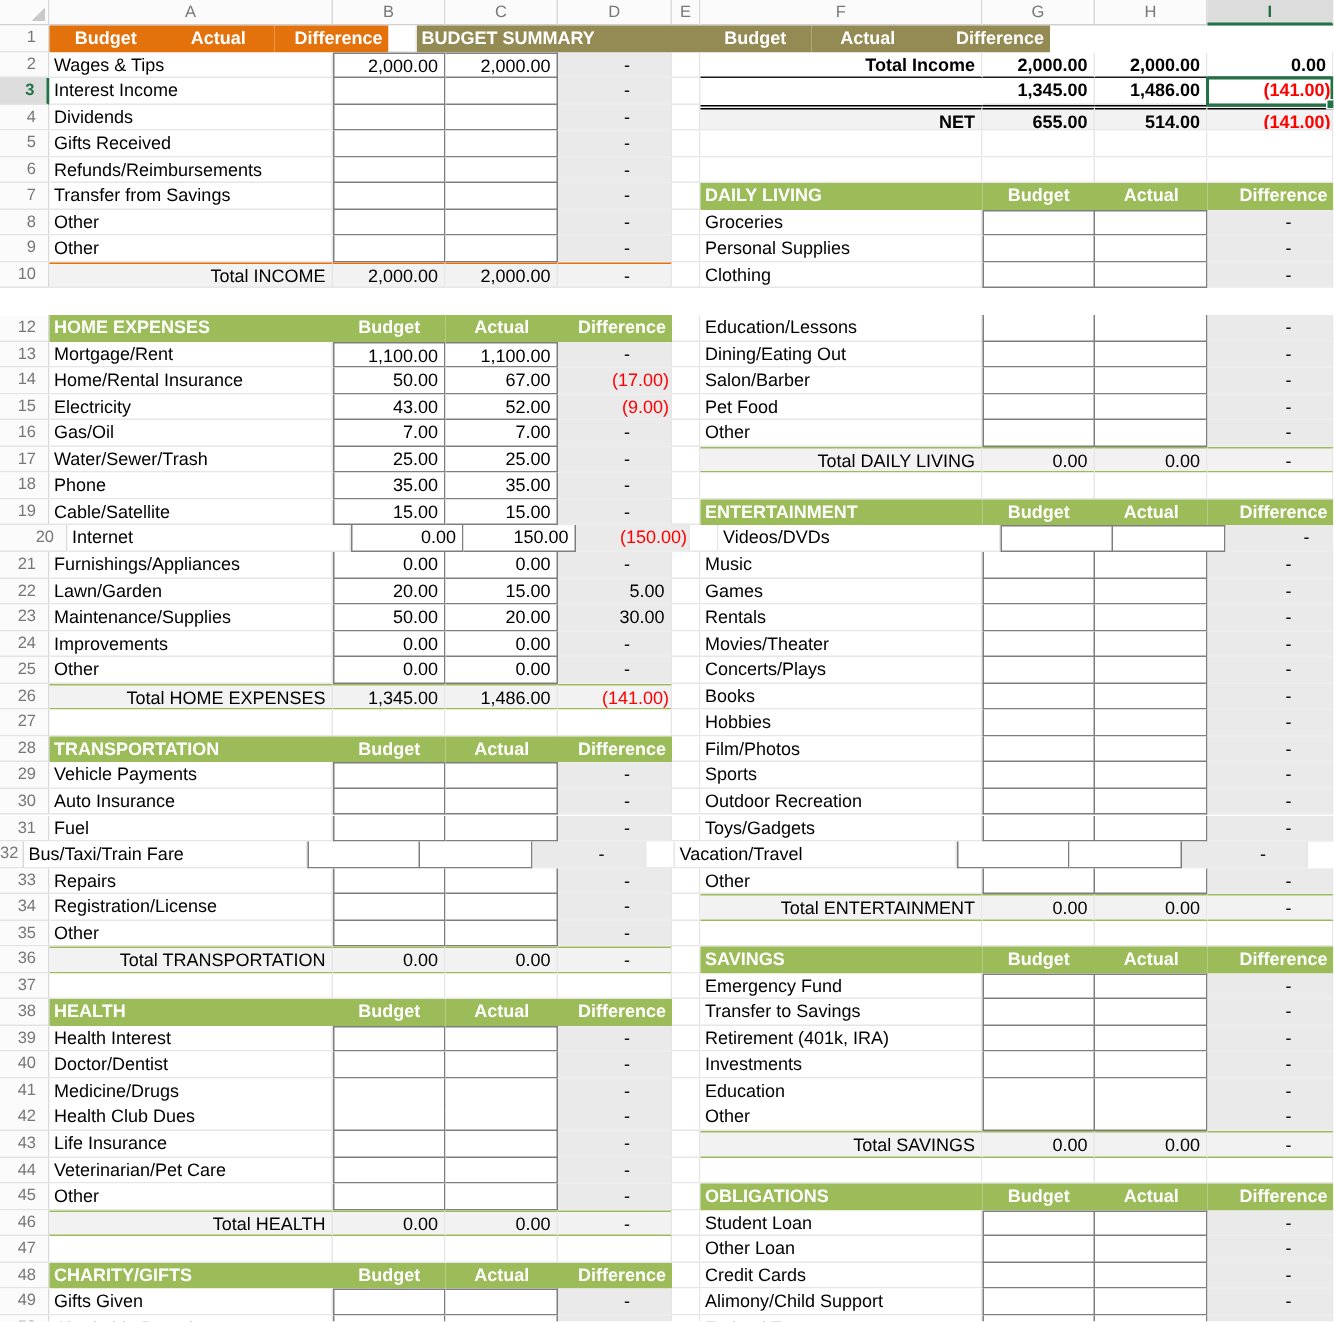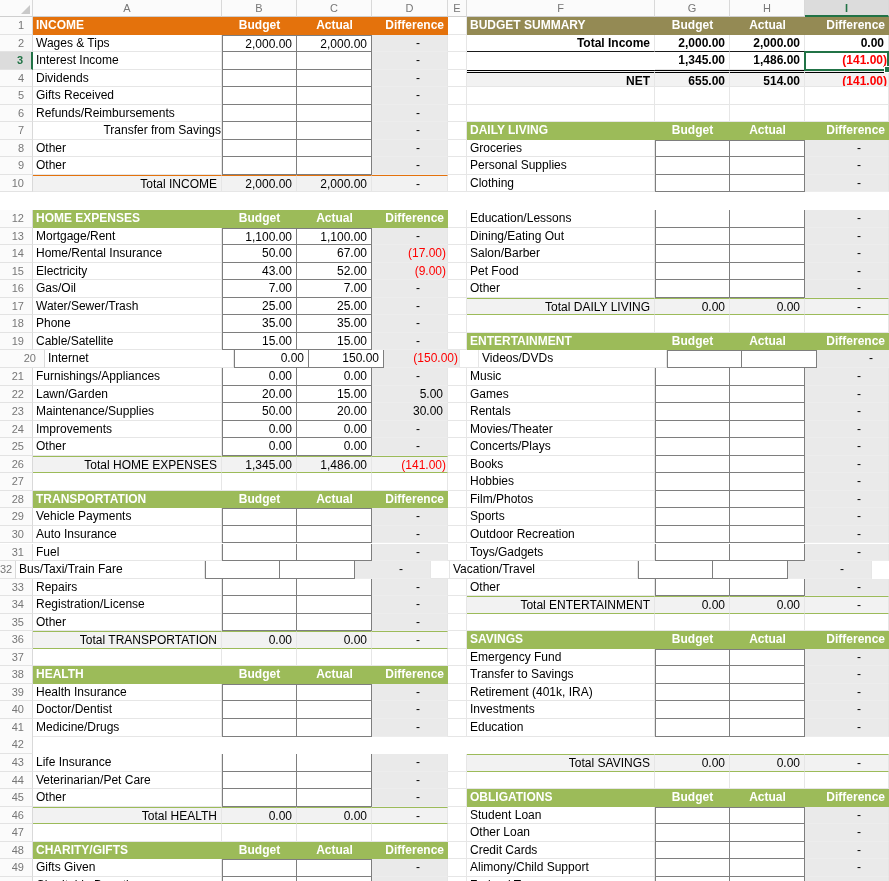--- a/index.html
+++ b/index.html
@@ -56,21 +56,20 @@
       <div class="ch" style="width: 76px;">D</div>
       <div class="ch" style="width: 19px;">E</div>
       <div class="ch" style="width: 188px;">F</div>
       <div class="ch" style="width: 75px;">G</div>
       <div class="ch" style="width: 75px;">H</div>
       <div class="ch selc" style="width: 84px;">I</div>
     </div>
   <div id="rows">
       <div class="row" style="top: 17px; height: 17.55px;">
         <div class="c gut" style="width: 33px;">1</div>
-        <div class="c hdr ttl" style="width: 189px; background: rgb(228, 114, 12);">INCOME</div>
         <div class="c hdr cen" style="width: 75px; background: rgb(228, 114, 12);">Budget</div>
         <div class="c hdr cen" style="width: 75px; background: rgb(228, 114, 12);">Actual</div>
         <div class="c hdr rgt" style="width: 76px; background: rgb(228, 114, 12);">Difference</div>
         <div class="c" style="width: 19px;"></div>
         <div class="c hdr ttl" style="width: 188px; background: rgb(148, 138, 84);">BUDGET SUMMARY</div>
         <div class="c hdr cen" style="width: 75px; background: rgb(148, 138, 84);">Budget</div>
         <div class="c hdr cen" style="width: 75px; background: rgb(148, 138, 84);">Actual</div>
         <div class="c hdr rgt" style="width: 84px; background: rgb(148, 138, 84);">Difference</div>
       </div>
       <div class="row" style="top: 34.55px; height: 17.55px;">
@@ -128,21 +127,21 @@
         <div class="c entry num" style="width: 75px;"></div>
         <div class="c diff dash" style="width: 76px;">-</div>
         <div class="c" style="width: 19px;"></div>
         <div class="c" style="width: 188px;"></div>
         <div class="c" style="width: 75px;"></div>
         <div class="c" style="width: 75px;"></div>
         <div class="c" style="width: 84px;"></div>
       </div>
       <div class="row" style="top: 122.3px; height: 17.55px;">
         <div class="c gut" style="width: 33px;">7</div>
-        <div class="c lab" style="width: 189px; text-align: right;">Transfer from Savings</div>
+        <div class="c lab" style="width: 189px;">Transfer from Savings</div>
         <div class="c entry el num" style="width: 75px;"></div>
         <div class="c entry num" style="width: 75px;"></div>
         <div class="c diff dash" style="width: 76px;">-</div>
         <div class="c" style="width: 19px;"></div>
         <div class="c hdr ttl" style="width: 188px; background: rgb(156, 187, 89);">DAILY LIVING</div>
         <div class="c hdr cen" style="width: 75px; background: rgb(156, 187, 89);">Budget</div>
         <div class="c hdr cen" style="width: 75px; background: rgb(156, 187, 89);">Actual</div>
         <div class="c hdr rgt" style="width: 84px; background: rgb(156, 187, 89);">Difference</div>
       </div>
       <div class="row" style="top: 139.85px; height: 17.55px;">
@@ -512,21 +511,21 @@
         <div class="c hdr cen" style="width: 75px; background: rgb(156, 187, 89);">Actual</div>
         <div class="c hdr rgt" style="width: 76px; background: rgb(156, 187, 89);">Difference</div>
         <div class="c" style="width: 19px;"></div>
         <div class="c lab" style="width: 188px;">Transfer to Savings</div>
         <div class="c entry el num" style="width: 75px;"></div>
         <div class="c entry num" style="width: 75px;"></div>
         <div class="c diff dash" style="width: 84px;">-</div>
       </div>
       <div class="row" style="top: 683.9px; height: 17.55px;">
         <div class="c gut" style="width: 33px;">39</div>
-        <div class="c lab" style="width: 189px;">Health Insurance</div>
+        <div class="c lab" style="width: 189px;">Health Interest</div>
         <div class="c entry el num et" style="width: 75px;"></div>
         <div class="c entry num et" style="width: 75px;"></div>
         <div class="c diff dash" style="width: 76px;">-</div>
         <div class="c" style="width: 19px;"></div>
         <div class="c lab" style="width: 188px;">Retirement (401k, IRA)</div>
         <div class="c entry el num" style="width: 75px;"></div>
         <div class="c entry num" style="width: 75px;"></div>
         <div class="c diff dash" style="width: 84px;">-</div>
       </div>
       <div class="row" style="top: 701.45px; height: 17.55px;">
@@ -546,21 +545,21 @@
         <div class="c lab" style="width: 189px;">Medicine/Drugs</div>
         <div class="c entry el num" style="width: 75px;"></div>
         <div class="c entry num" style="width: 75px;"></div>
         <div class="c diff dash" style="width: 76px;">-</div>
         <div class="c" style="width: 19px;"></div>
         <div class="c lab" style="width: 188px;">Education</div>
         <div class="c entry el num" style="width: 75px;"></div>
         <div class="c entry num" style="width: 75px;"></div>
         <div class="c diff dash" style="width: 84px;">-</div>
       </div>
-      <div class="row" style="top: 736px; height: 17.55px; flex-direction: column;">
+      <div class="row" style="top: 736px; height: 17.55px;">
         <div class="c gut" style="width: 33px;">42</div>
         <div class="c lab" style="width: 189px;">Health Club Dues</div>
         <div class="c entry el num" style="width: 75px;"></div>
         <div class="c entry num" style="width: 75px;"></div>
         <div class="c diff dash" style="width: 76px;">-</div>
         <div class="c" style="width: 19px;"></div>
         <div class="c lab" style="width: 188px;">Other</div>
         <div class="c entry el num" style="width: 75px;"></div>
         <div class="c entry num" style="width: 75px;"></div>
         <div class="c diff dash" style="width: 84px;">-</div>

